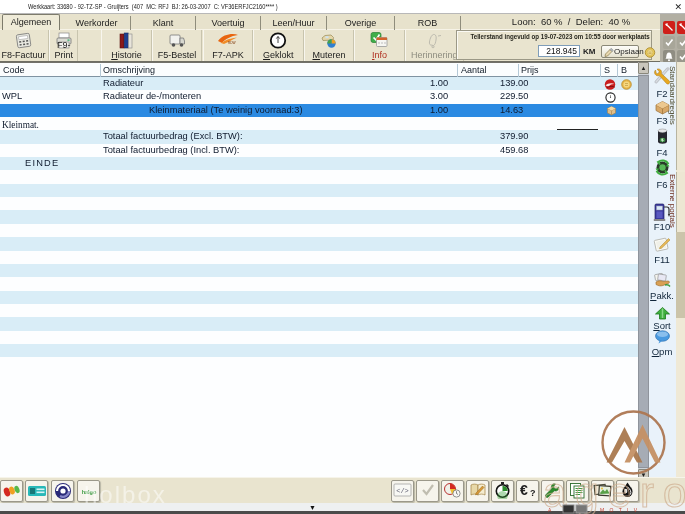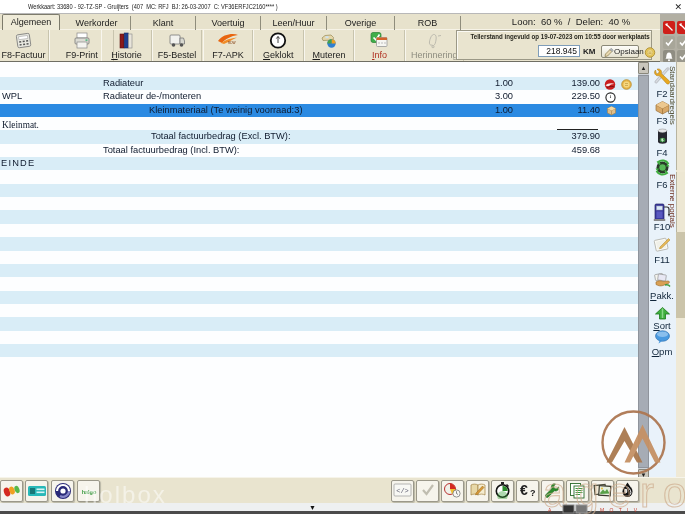--- a/index.html
+++ b/index.html
@@ -30,21 +30,21 @@
 
 #corner { left:660px; top:14px; width:25px; height:48px; background:#b2afa3; }
 
 #grid { left:0; top:62px; width:638px; height:415px; background:#fdfeff; }
 #ghead { left:0; top:0; width:638px; height:15px; background:#fbfdfe; border-top:1px solid #72716a; border-bottom:1px solid #7f93a2; }
 .hsep { position:absolute; top:1px; width:1px; height:13px; background:#b4c8d6; }
 .hlbl { position:absolute; top:1px; font-size:9px; color:#121c28; line-height:13px; }
 #rows { left:0; top:15px; width:638px; height:283px;
   background:repeating-linear-gradient(to bottom, #d9edf7 0px, #d9edf7 13.35px, #fdfeff 13.35px, #fdfeff 26.7px); }
 .cell { position:absolute; height:13.35px; line-height:13.4px; font-size:9.3px; color:#101b2e; white-space:pre; }
-.num { text-align:right; }
+.num { }
 #selrow { position:absolute; left:0; top:26.7px; width:638px; height:13.35px; background:#2b8ae2; }
 
 #vscroll { left:638px; top:62px; width:11px; height:419px; background:#cdd2d8; }
 .sbtn { position:absolute; left:0; width:11px; height:12px; background:#c9c6bc; border:1px solid #8a887c; border-radius:1px; font-size:6px; text-align:center; line-height:10px; color:#222; }
 #sthumb { position:absolute; left:0; top:13px; width:11px; height:393px; background:#a6acb5; border:1px solid #8f949c; }
 
 #rpanel { left:649px; top:62px; width:36px; height:415px; background:#e9f2fa; }
 .rlbl { position:absolute; left:0; width:30px; text-align:center; font-size:9.5px; color:#10253a; }
 .rlbl u { text-decoration:underline; }
 #rtabs { left:676px; top:62px; width:9px; height:415px; background:#efe9d6; }
@@ -80,21 +80,21 @@
             <rect x="9.5" y="9.5" width="2" height="1.5"></rect>
             <rect x="13" y="9.5" width="2" height="1.5"></rect>
             <rect x="6" y="12.5" width="2" height="1.5"></rect>
             <rect x="9.5" y="12.5" width="2" height="1.5"></rect>
             <rect x="13" y="12.5" width="2" height="1.5"></rect>
           </g>
         </g>
       </svg></span>
     <span class="tlabel">F8-Factuur</span>
   </div>
-<div class="tbtn" style="left:49.2px; top:30px; width:65px;">
+<div class="tbtn" style="left:49.2px; top:30px; width:29px;">
     <span class="ticon"><svg width="22" height="19" viewBox="0 0 22 19">
         <rect x="6" y="2" width="10" height="5" fill="#fff" stroke="#888" stroke-width="0.7"></rect>
         <rect x="4" y="7" width="14" height="6" rx="1" fill="#dcdcd4" stroke="#777" stroke-width="0.8"></rect>
         <rect x="6" y="11" width="10" height="6" fill="#f4f4f0" stroke="#888" stroke-width="0.7"></rect>
         <rect x="14.5" y="8.5" width="2" height="1.2" fill="#2a6"></rect>
       </svg></span>
     <span class="tlabel">F9-Print</span>
   </div>
 <div class="tbtn" style="left:101.2px; top:30px; width:50.6px;">
     <span class="ticon"><svg width="22" height="19" viewBox="0 0 22 19">
@@ -192,39 +192,52 @@
       <rect width="12" height="13" rx="2" fill="#8f8d82"></rect>
       <path d="M6 2.5 C4 2.5 3.5 4.5 3.3 6.5 C3.2 8 2.5 8.7 2.5 8.7 L9.5 8.7 C9.5 8.7 8.8 8 8.7 6.5 C8.5 4.5 8 2.5 6 2.5 Z" fill="#fff"></path>
       <circle cx="6" cy="10.2" r="1" fill="#fff"></circle>
     </svg></div>
 <div class="abs" style="left:677px; top:49px;"><svg width="12" height="13" viewBox="0 0 12 13">
       <rect width="12" height="13" rx="2" fill="#9a988c"></rect>
       <path d="M3 6.5 L5.2 9 L9.5 3.5" stroke="#fff" stroke-width="1.6" fill="none"></path>
     </svg></div>
 
 <div class="abs" id="grid">
+<div class="abs" id="ghead">
+<span class="hlbl" style="left:3px;">Code</span>
+<span class="hlbl" style="left:103px;">Omschrijving</span>
+<span class="hlbl" style="left:461px;">Aantal</span>
+<span class="hlbl" style="left:521px;">Prijs</span>
+<span class="hlbl" style="left:604px;">S</span>
+<span class="hlbl" style="left:621px;">B</span>
+<span class="hsep" style="left:100px;"></span>
+<span class="hsep" style="left:457px;"></span>
+<span class="hsep" style="left:518px;"></span>
+<span class="hsep" style="left:600px;"></span>
+<span class="hsep" style="left:617px;"></span>
+</div>
 <div class="abs" id="rows">
 <div id="selrow"></div>
 <span class="cell" style="left:103px; top:0;">Radiateur</span>
 <span class="cell num" style="left:430px; top:0; width:83px;">1.00</span>
 <span class="cell num" style="left:500px; top:0; width:100px;">139.00</span>
 <span class="cell" style="left:2px; top:13.35px;">WPL</span>
 <span class="cell" style="left:103px; top:13.35px;">Radiateur de-/monteren</span>
 <span class="cell num" style="left:430px; top:13.35px; width:83px;">3.00</span>
 <span class="cell num" style="left:500px; top:13.35px; width:100px;">229.50</span>
 <span class="cell" style="left:2px; top:42px;font-family:Liberation Serif, serif;">Kleinmat.</span>
 <span class="cell" style="left:103px; top:26.7px;padding-left:46px;">Kleinmateriaal (Te weinig voorraad:3)</span>
 <span class="cell num" style="left:430px; top:26.7px; width:83px;">1.00</span>
-<span class="cell num" style="left:500px; top:26.7px; width:100px;">11.40</span>
+<span class="cell num" style="left:500px; top:26.7px; width:100px;">14.63</span>
 <div class="abs" style="left:557px; top:52.4px; width:41px; height:1px; background:#222;"></div>
-<span class="cell" style="left:103px; top:53.4px;margin-left:48px;">Totaal factuurbedrag (Excl. BTW):</span>
+<span class="cell" style="left:103px; top:53.4px;">Totaal factuurbedrag (Excl. BTW):</span>
 <span class="cell num" style="left:500px; top:53.4px; width:100px;">379.90</span>
 <span class="cell" style="left:103px; top:66.75px;">Totaal factuurbedrag (Incl. BTW):</span>
 <span class="cell num" style="left:500px; top:66.75px; width:100px;">459.68</span>
-<span class="cell" style="left:1px; top:80.1px; letter-spacing:1.2px;">EINDE</span>
+<span class="cell" style="left:1px; top:80.1px; letter-spacing:1.2px;padding-left:24px;">EINDE</span>
 <svg class="abs" style="left:604px; top:1.5px;" width="12" height="11" viewBox="0 0 12 11">
         <circle cx="6" cy="5.5" r="5.2" fill="#c81e1e"></circle>
         <path d="M1.5 6.5 C3.5 4 8 3.5 10.5 5 C8.5 4.8 6 5.5 4.5 7.5 Z" fill="#fff" opacity="0.9"></path>
         <path d="M3 8.5 C5.5 7 9 7 10.8 8.2" stroke="#801010" stroke-width="1" fill="none"></path>
       </svg>
 <svg class="abs" style="left:621px; top:1.5px;" width="11" height="11" viewBox="0 0 11 11">
         <circle cx="5.5" cy="5.5" r="4.8" fill="#e8b84a" stroke="#b8882a" stroke-width="0.8"></circle>
         <circle cx="5.5" cy="5.5" r="3" fill="#f6d880"></circle>
         <path d="M4 4.5 L7 4.5 M4 6.5 L7 6.5" stroke="#c09a40" stroke-width="0.7"></path>
       </svg>

